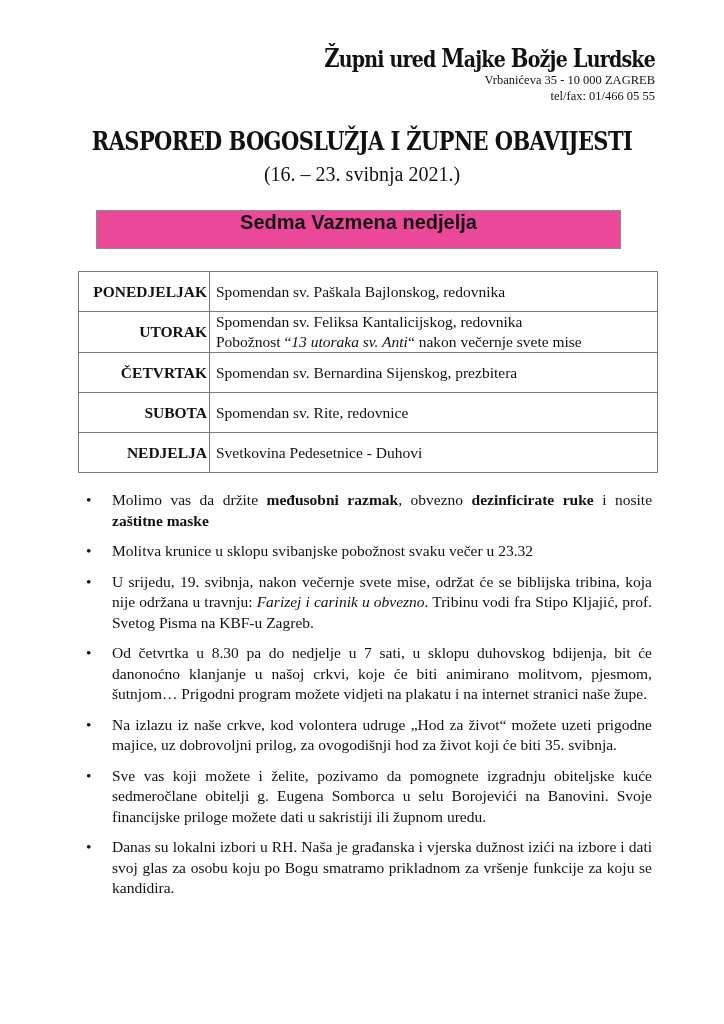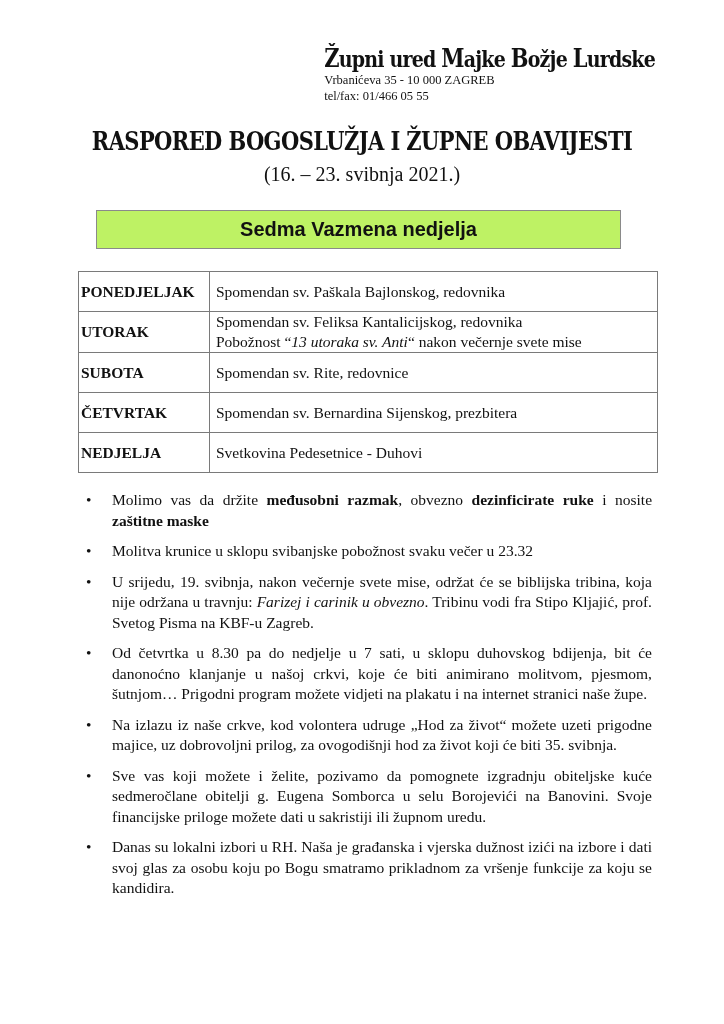--- a/index.html
+++ b/index.html
@@ -1,26 +1,26 @@
 <!DOCTYPE html>
 <html><head>
 <meta charset="utf-8">
 <style>
   html, body { margin: 0; padding: 0; background: #ffffff; }
   body { width: 724px; height: 1024px; position: relative; overflow: hidden; color: #111; }
-  .letterhead { position: absolute; right: 69px; top: 50px; text-align: left; }
+  .letterhead { position: absolute; right: 69px; top: 50px; text-align: right; }
   .lh-title { font-family: "DejaVu Serif", serif; font-weight: bold; font-size: 19px; letter-spacing: -0.8px; transform: scaleY(1.2); transform-origin: right bottom; line-height: 22px; }
   .lh-title .big { font-size: 21px; }
   .lh-line { font-family: "Liberation Serif", serif; font-size: 12.5px; line-height: 16px; }
   .main-title { position: absolute; left: 0; width: 724px; top: 125px; text-align: center; font-family: "DejaVu Serif", serif; font-weight: bold; font-size: 21px; letter-spacing: -0.6px; transform: scaleY(1.25); transform-origin: center top; }
   .date-line { position: absolute; left: 0; width: 724px; top: 163px; text-align: center; font-family: "Liberation Serif", serif; font-size: 20px; }
-  .week-box { position: absolute; left: 96px; top: 210px; width: 523px; height: 37px; background: #bef264; border: 1px solid #8a8a8a; display: flex; align-items: center; justify-content: center; font-family: "Liberation Sans", sans-serif; font-weight: bold; font-size: 20px; }
+  .week-box { position: absolute; left: 96px; top: 210px; width: 523px; height: 37px; background: #ec4899; border: 1px solid #8a8a8a; display: flex; justify-content: center; font-family: "Liberation Sans", sans-serif; font-weight: bold; font-size: 20px; }
   table.sched { position: absolute; left: 78px; top: 271px; width: 580px; border-collapse: collapse; font-family: "Liberation Serif", serif; font-size: 15.5px; }
   table.sched td { border: 1px solid #7a7a7a; padding: 0 6px; vertical-align: middle; }
-  table.sched td.day { width: 126px; text-align: left; font-weight: bold; padding: 0 2px; }
+  table.sched td.day { width: 126px; text-align: right; font-weight: bold; padding: 0 2px; }
   table.sched tr { height: 40px; }
   table.sched tr.tall { height: 41px; margin-left: 47px; }
   table.sched td .l { line-height: 20px; }
   ul.notes { position: absolute; left: 86px; top: 490px; width: 566px; margin: 0; padding: 0; list-style: none; font-family: "Liberation Serif", serif; font-size: 15.5px; line-height: 20.5px; }
   ul.notes li { position: relative; padding-left: 26px; margin-bottom: 10px; text-align: justify; }
   ul.notes li .bullet { position: absolute; left: 0; top: 0; }
 </style>
 </head>
 <body>
 
@@ -46,29 +46,29 @@
         </td>
       </tr>
       <tr class="tall">
         <td class="day">UTORAK</td>
         <td>
           <div class="l"><span>Spomendan sv. Feliksa Kantalicijskog, redovnika</span></div>
           <div class="l"><span>Pobožnost “</span><i>13 utoraka sv. Anti</i><span>“ nakon večernje svete mise</span></div>
         </td>
       </tr>
       <tr>
+        <td class="day">ČETVRTAK</td>
+        <td>
+          <div class="l"><span>Spomendan sv. Bernardina Sijenskog, prezbitera</span></div>
+        </td>
+      </tr>
+      <tr>
         <td class="day">SUBOTA</td>
         <td>
           <div class="l"><span>Spomendan sv. Rite, redovnice</span></div>
-        </td>
-      </tr>
-      <tr>
-        <td class="day">ČETVRTAK</td>
-        <td>
-          <div class="l"><span>Spomendan sv. Bernardina Sijenskog, prezbitera</span></div>
         </td>
       </tr>
       <tr>
         <td class="day">NEDJELJA</td>
         <td>
           <div class="l"><span>Svetkovina Pedesetnice - Duhovi</span></div>
         </td>
       </tr>
     </tbody>
 </table>

